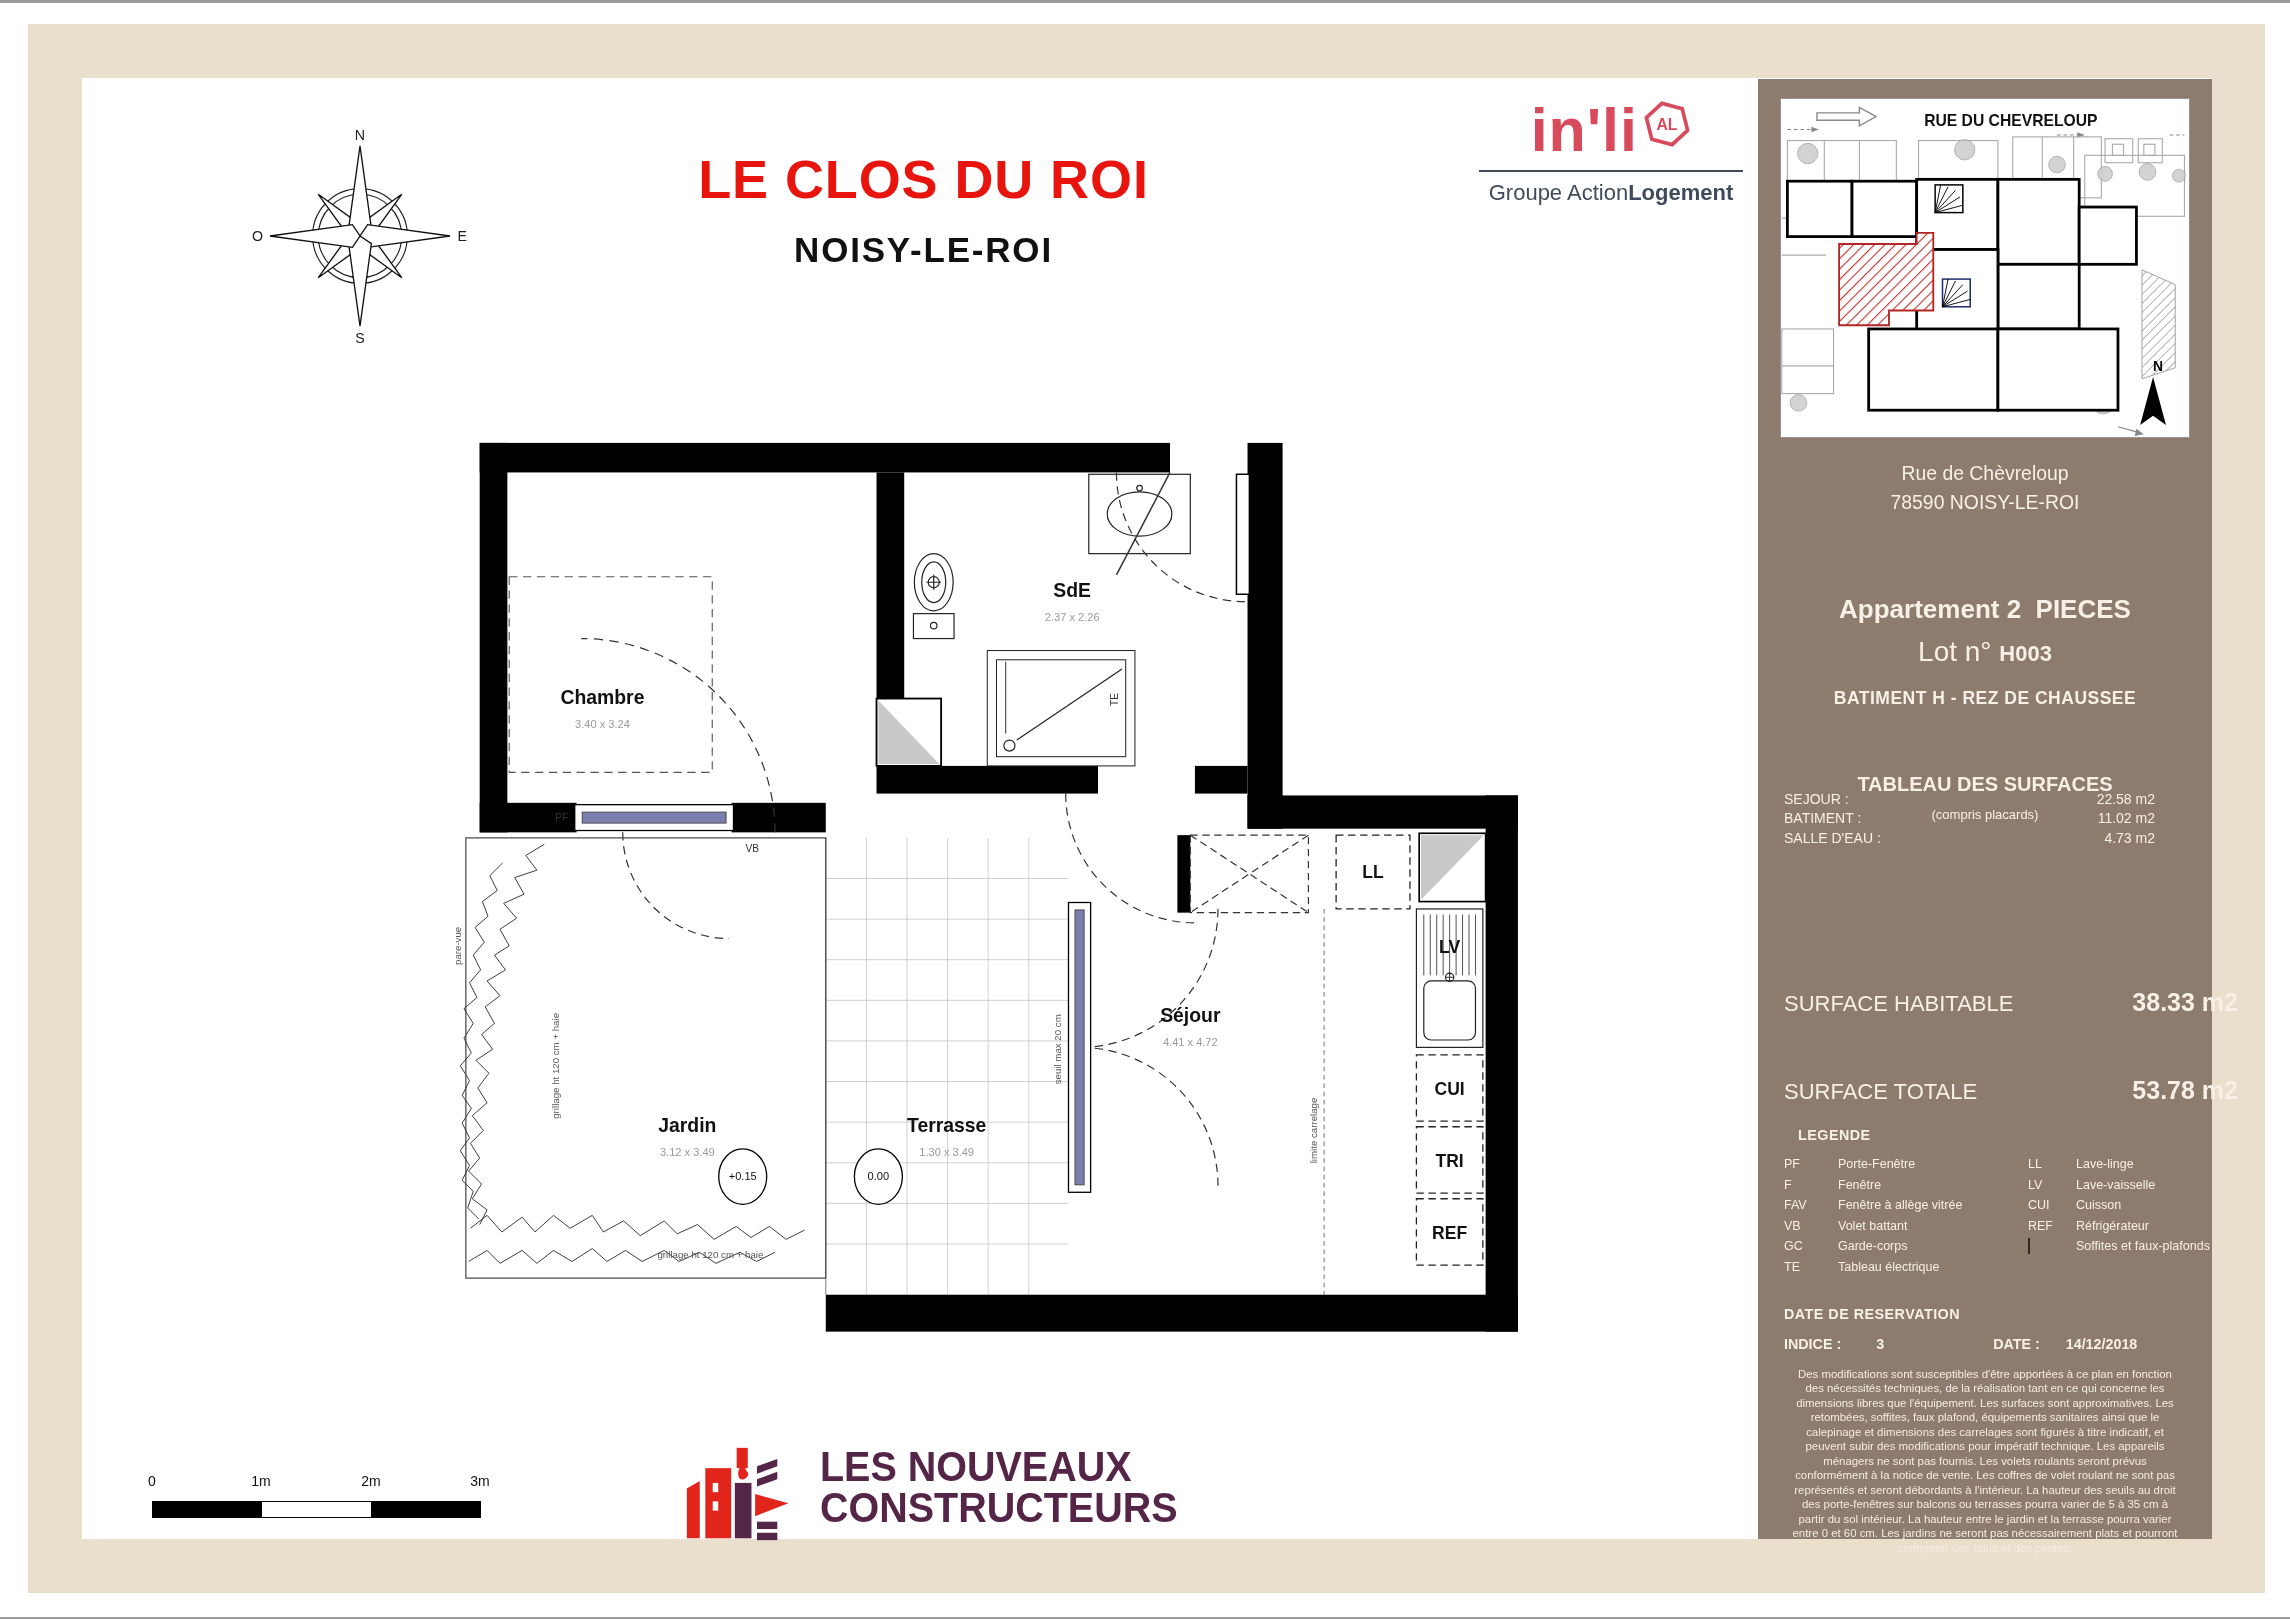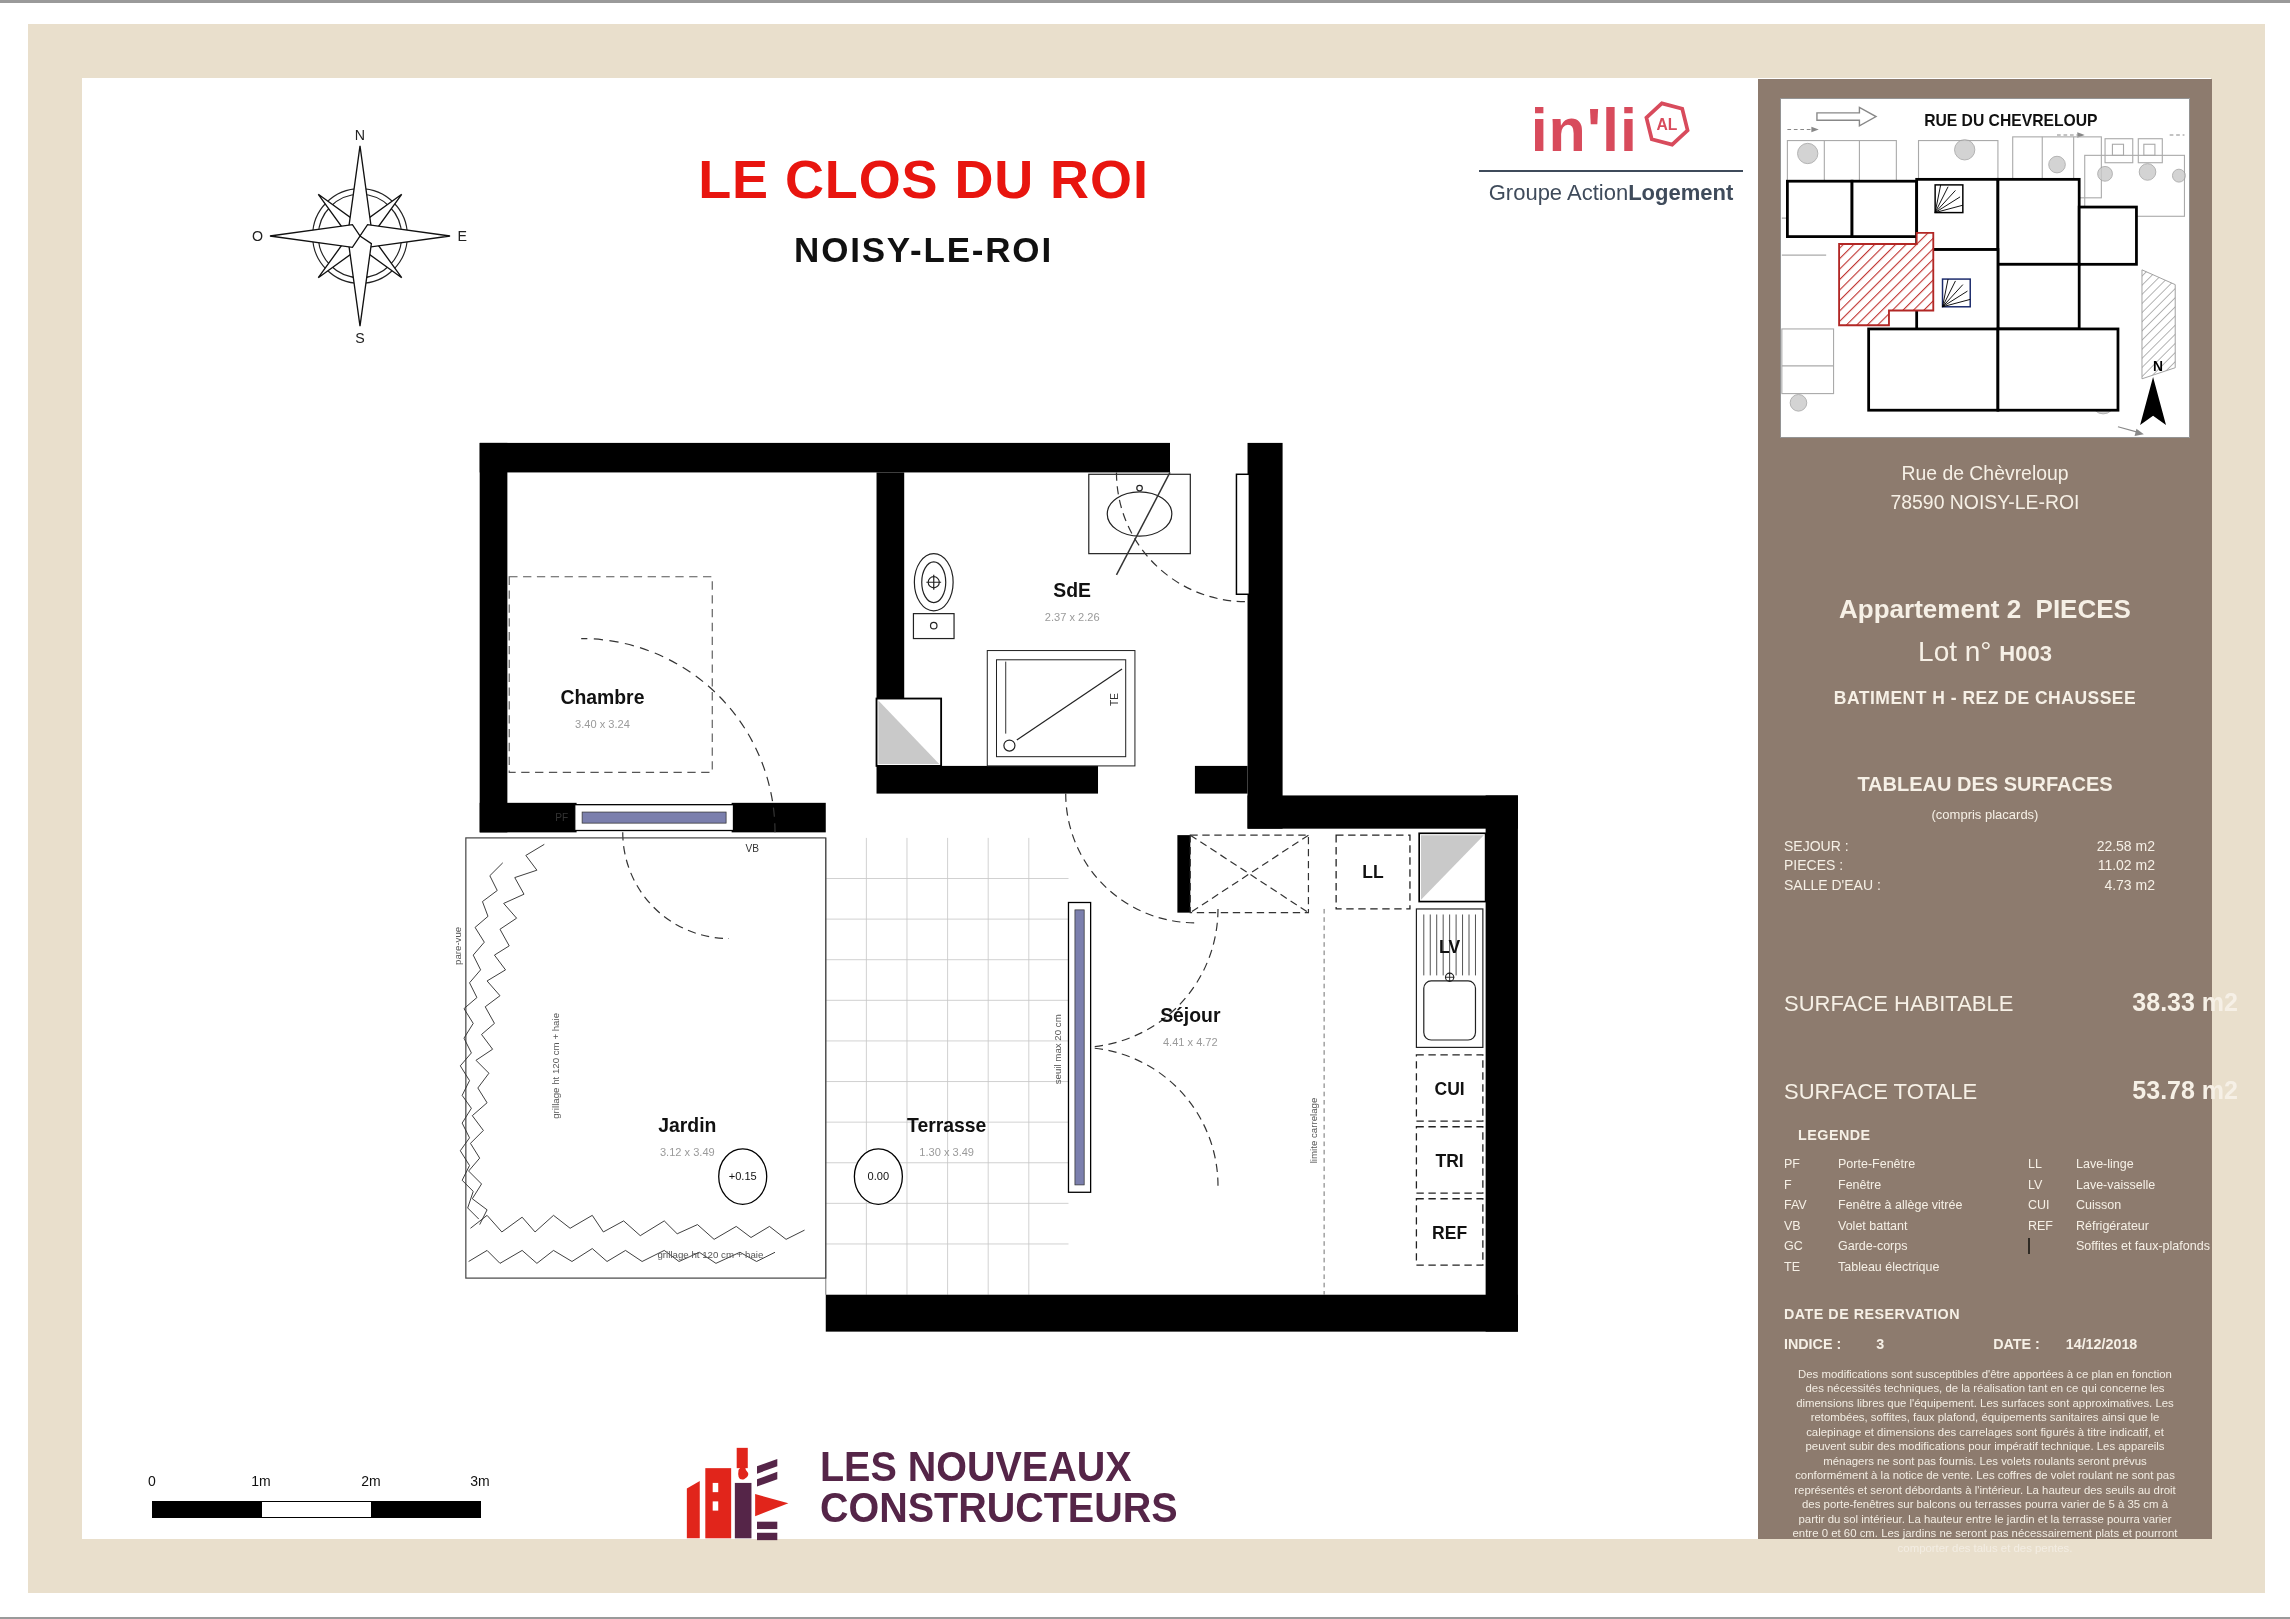--- a/index.html
+++ b/index.html
@@ -325,27 +325,27 @@
       <div>78590 NOISY-LE-ROI</div>
     </div>
 
     <div class="sb-abs sb-center apt-title" style="top:515px;">Appartement 2  PIECES</div>
     <div class="sb-abs sb-center lot" style="top:557px;"><span>Lot n°</span>&nbsp;<b>H003</b></div>
     <div class="sb-abs sb-center batiment" style="top:609px;">BATIMENT H - REZ DE CHAUSSEE</div>
 
     <div class="sb-abs sb-center surf-title" style="top:694px;">TABLEAU DES SURFACES</div>
     <div class="sb-abs sb-center surf-sub" style="top:722px;">(compris placards)</div>
 
-    <div class="sb-abs" style="top:758px;">
+    <div class="sb-abs" style="top:711px;">
       <div class="sb-row">
         <span>SEJOUR :</span>
         <span>22.58 m2</span>
       </div>
       <div class="sb-row">
-        <span>PIECES :</span>
+        <span>BATIMENT :</span>
         <span>11.02 m2</span>
       </div>
       <div class="sb-row">
         <span>SALLE D'EAU :</span>
         <span>4.73 m2</span>
       </div>
     </div>
 
     <div class="sb-abs sb-row-big" style="top:909px;">
       <span class="lbl">SURFACE HABITABLE</span>

